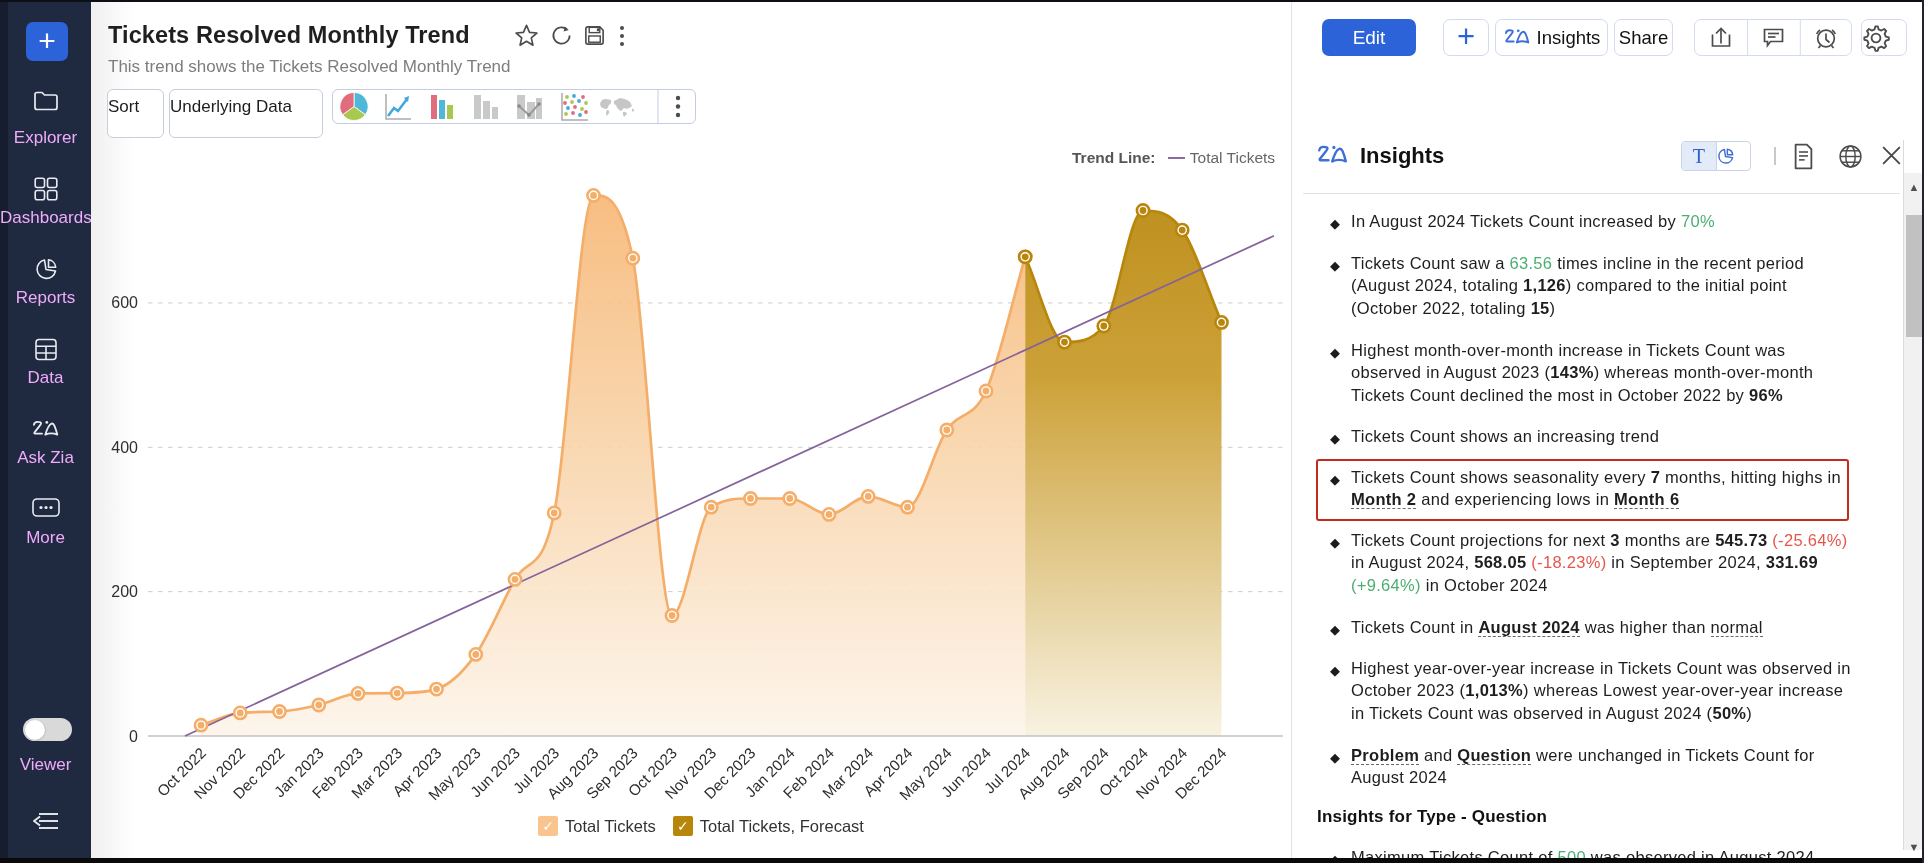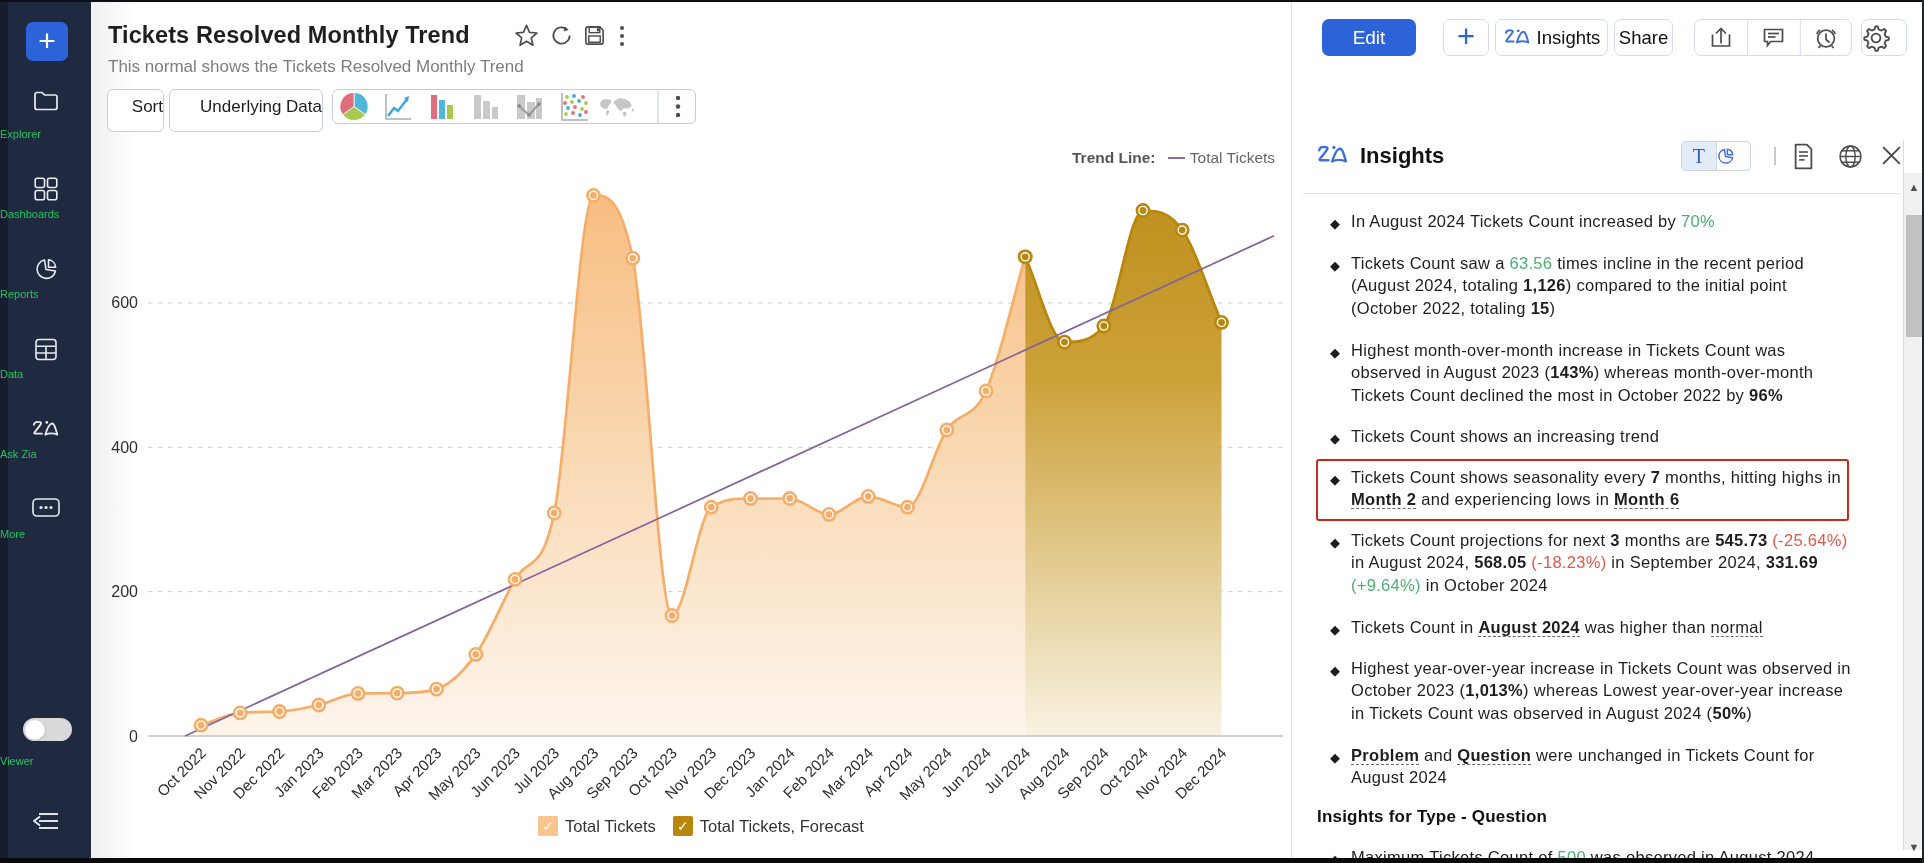--- a/index.html
+++ b/index.html
@@ -2,31 +2,31 @@
 <html><head><meta charset="utf-8">
 <style>
 *{margin:0;padding:0;box-sizing:border-box}
 html,body{width:1924px;height:863px;overflow:hidden;background:#fff;font-family:"Liberation Sans",sans-serif}
 #frame-top{position:absolute;left:0;top:0;width:1924px;height:2px;background:#0c0f16;z-index:50}
 #frame-bottom{position:absolute;left:0;top:858px;width:1924px;height:5px;background:#0a0a0a;z-index:50}
 #frame-right{position:absolute;left:1922px;top:0;width:2px;height:863px;background:#20242c;z-index:50}
 
 #sidebar{position:absolute;left:0;top:2px;width:91px;height:858px;background:#1f2940}
 #rail{position:absolute;left:0;top:0;width:8px;height:100%;background:#161d2e}
-#sidebar .lbl{position:absolute;width:100%;text-align:left;color:#22c55e;font-size:11px}
+#sidebar .lbl{position:absolute;width:100%;text-align:center;color:#f0abfc;font-size:17px}
 #plus{position:absolute;left:26px;top:20px;width:42px;height:39px;background:#2c63d8;border-radius:7px;color:#fff;font-size:30px;font-weight:400;text-align:center;line-height:37px}
 .sic{position:absolute;left:50%;transform:translateX(-50%)}
 
 #leftshadow{position:absolute;left:91px;top:2px;width:45px;height:856px;background:linear-gradient(90deg,#f0f0f0,rgba(255,255,255,0));z-index:5}
 
 #title{position:absolute;left:108px;top:22px;font-size:23.5px;font-weight:700;color:#1f1f1f;letter-spacing:0.1px;z-index:6}
 #subtitle{position:absolute;left:108px;top:57px;font-size:17px;color:#7d7d7d;z-index:6}
 .hicon{position:absolute;z-index:6}
 
-.tbtn{position:absolute;top:89px;height:43px;border:1px solid #c6cddb;border-radius:6px;background:#fff;font-size:17px;color:#1d1d1d;text-align:right;line-height:33px;z-index:6}
+.tbtn{position:absolute;top:89px;height:49px;border:1px solid #c6cddb;border-radius:6px;background:#fff;font-size:17px;color:#1d1d1d;text-align:left;line-height:33px;z-index:6}
 #iconbar{position:absolute;left:332px;top:89px;width:364px;height:35px;border:1px solid #c3cce6;border-radius:6px;background:#fff;z-index:6}
 
 .trb{position:absolute;top:19px;height:37px;background:#fff;border:1px solid #d3dbee;border-radius:7px;z-index:6;text-align:center}
 #editdesign{left:1322px;width:94px;background:#2c63d8;border:none;color:#fff;font-size:19px;line-height:37px}
 #plusbtn{left:1443px;width:46px;color:#2c63d8;font-size:31px;line-height:33px;font-weight:400}
 #insightsbtn{left:1495px;width:113px;font-size:18.5px;color:#111;display:flex;align-items:center;justify-content:center;gap:5px}
 #sharebtn{left:1614px;width:59px;font-size:18.5px;color:#111;line-height:36px}
 #icongrp{left:1694px;width:158px}
 #gearbtn{left:1861px;width:46px}
 
@@ -122,21 +122,21 @@
       <svg width="28" height="24" viewBox="0 0 28 24">
         <line x1="7" y1="4" x2="26" y2="4" stroke="#e9ebf2" stroke-width="1.9"></line>
         <line x1="7" y1="11" x2="26" y2="11" stroke="#e9ebf2" stroke-width="1.9"></line>
         <line x1="7" y1="18" x2="26" y2="18" stroke="#e9ebf2" stroke-width="1.9"></line>
         <path d="M8 6.5 L2 11 L8 15.5" fill="none" stroke="#e9ebf2" stroke-width="1.9" stroke-linejoin="round"></path>
       </svg>
     </div>
 </div>
 <div id="leftshadow"></div>
 <div id="title">Tickets Resolved Monthly Trend</div>
-<div id="subtitle">This normal shows the Tickets Resolved Monthly Trend</div>
+<div id="subtitle">This trend shows the Tickets Resolved Monthly Trend</div>
 <div class="hicon" style="left:514px;top:23px">
     <svg width="25" height="25" viewBox="0 0 24 24">
       <path d="M12 2.2 L14.9 9 L22 9.6 L16.6 14.3 L18.2 21.3 L12 17.5 L5.8 21.3 L7.4 14.3 L2 9.6 L9.1 9 Z" fill="none" stroke="#4c4c4c" stroke-width="1.6" stroke-linejoin="round"></path>
     </svg>
   </div>
 <div class="hicon" style="left:550px;top:24px">
     <svg width="23" height="23" viewBox="0 0 24 24">
       <path d="M20.5 12 A 8.5 8.5 0 1 1 17.5 5.5" fill="none" stroke="#4c4c4c" stroke-width="1.8"></path>
       <path d="M15.5 2.5 L19.5 6.3 L14.2 7.8 Z" fill="#4c4c4c"></path>
     </svg>

